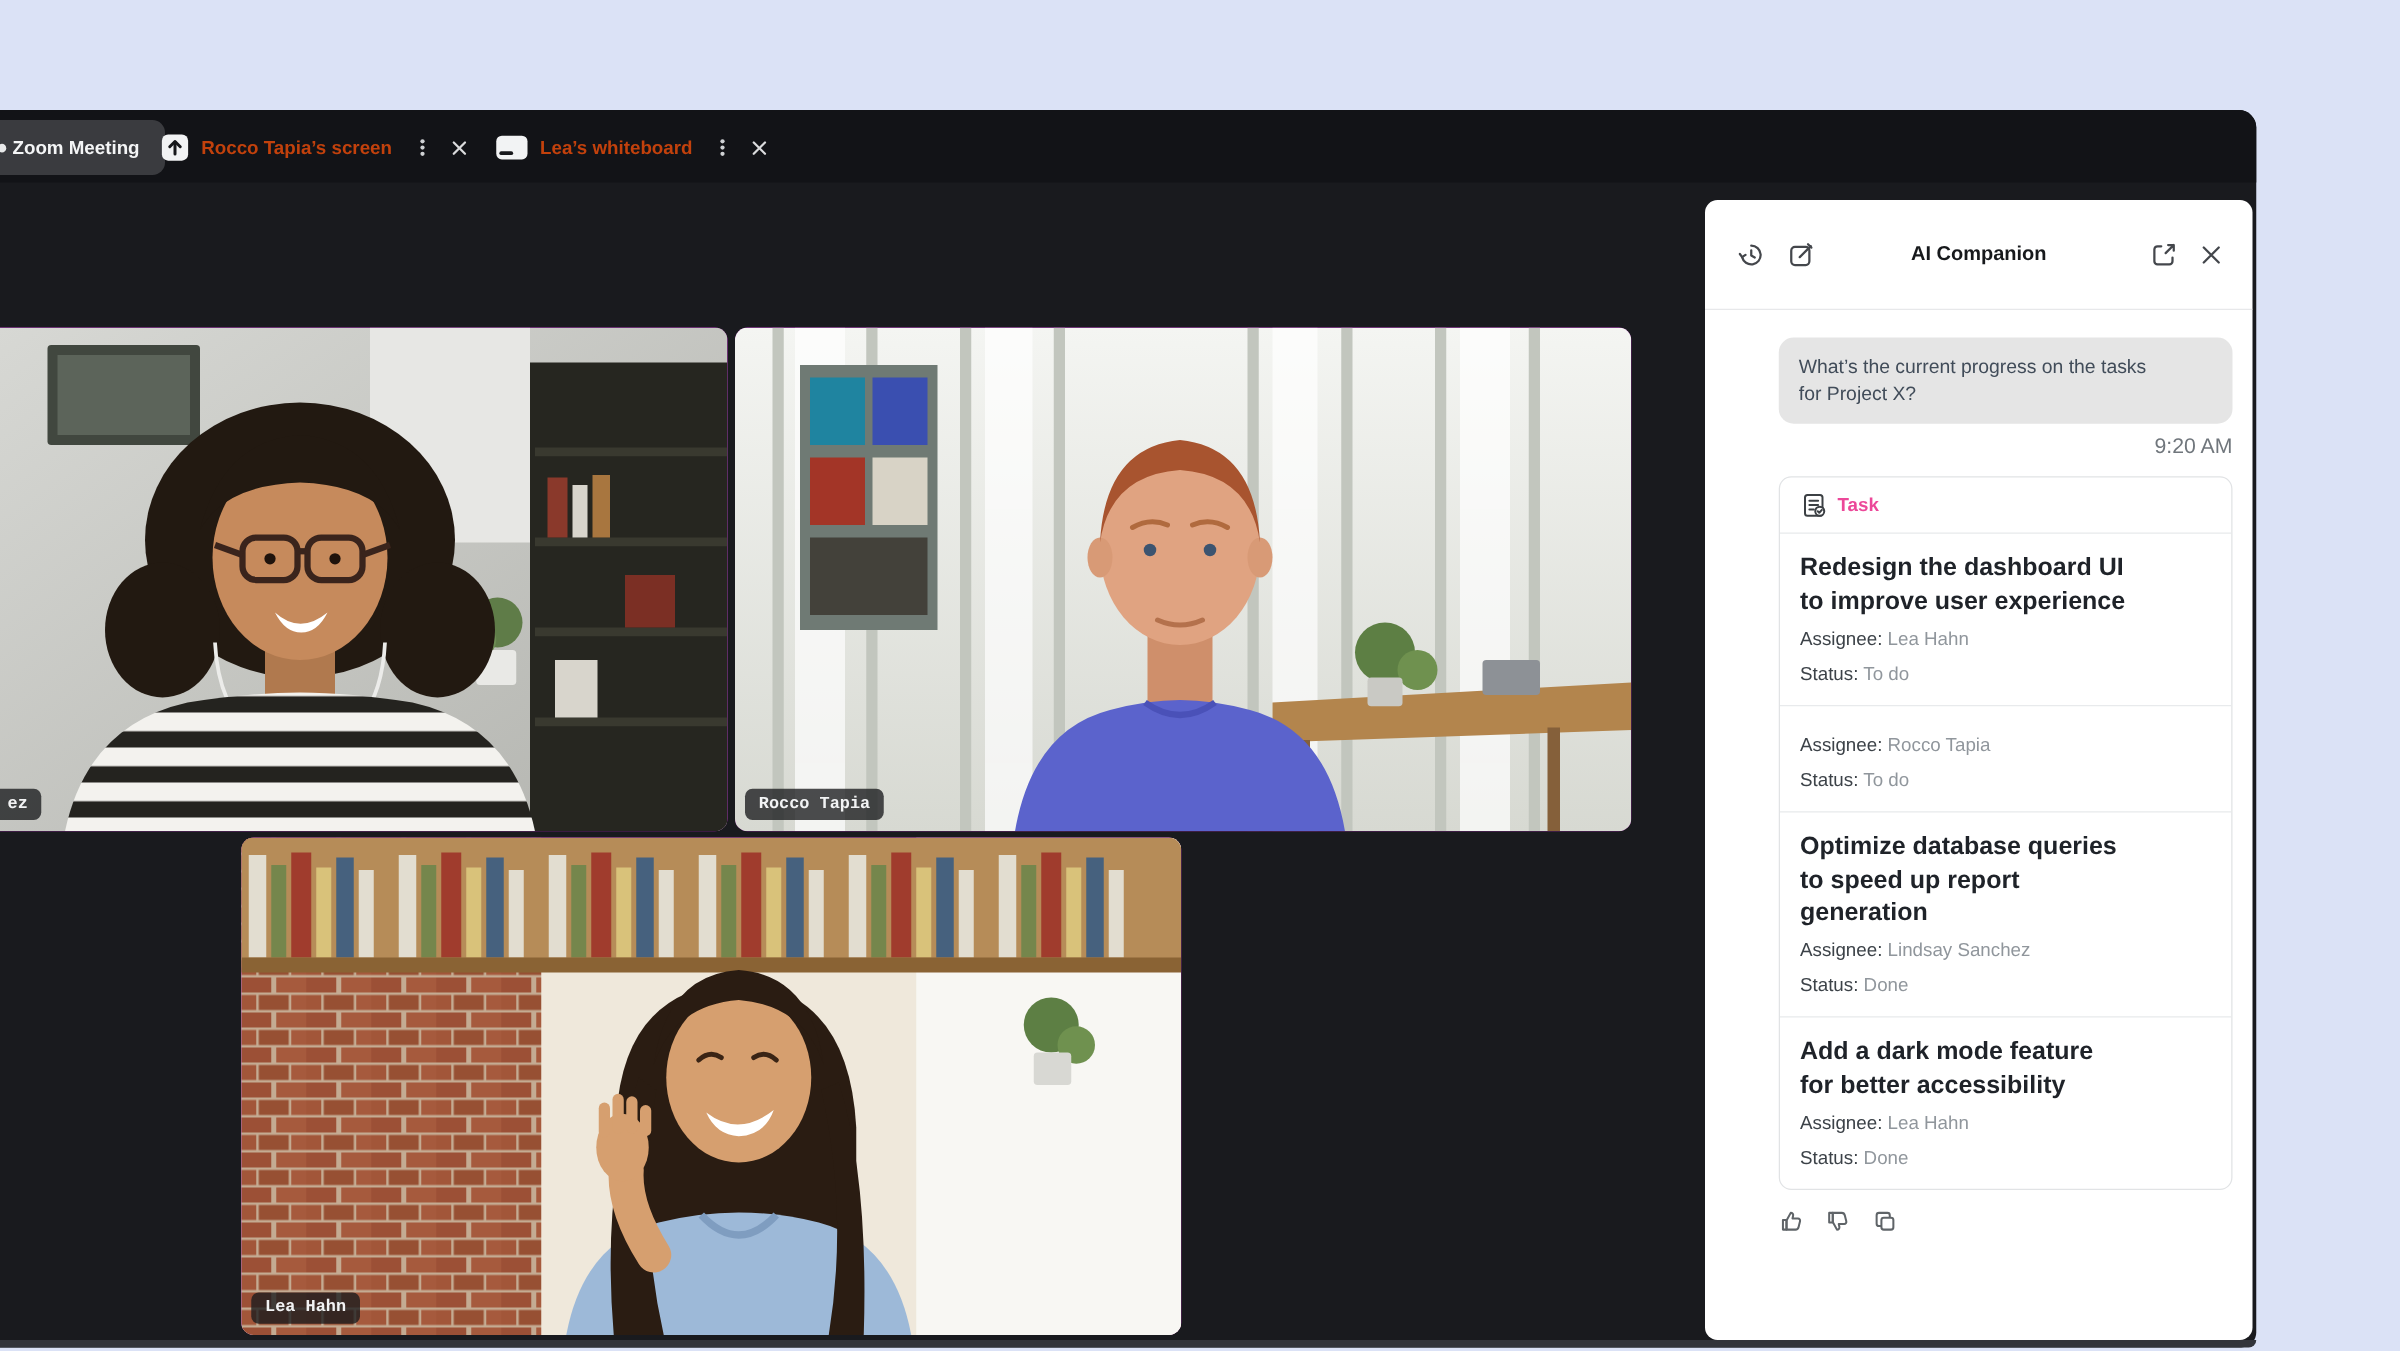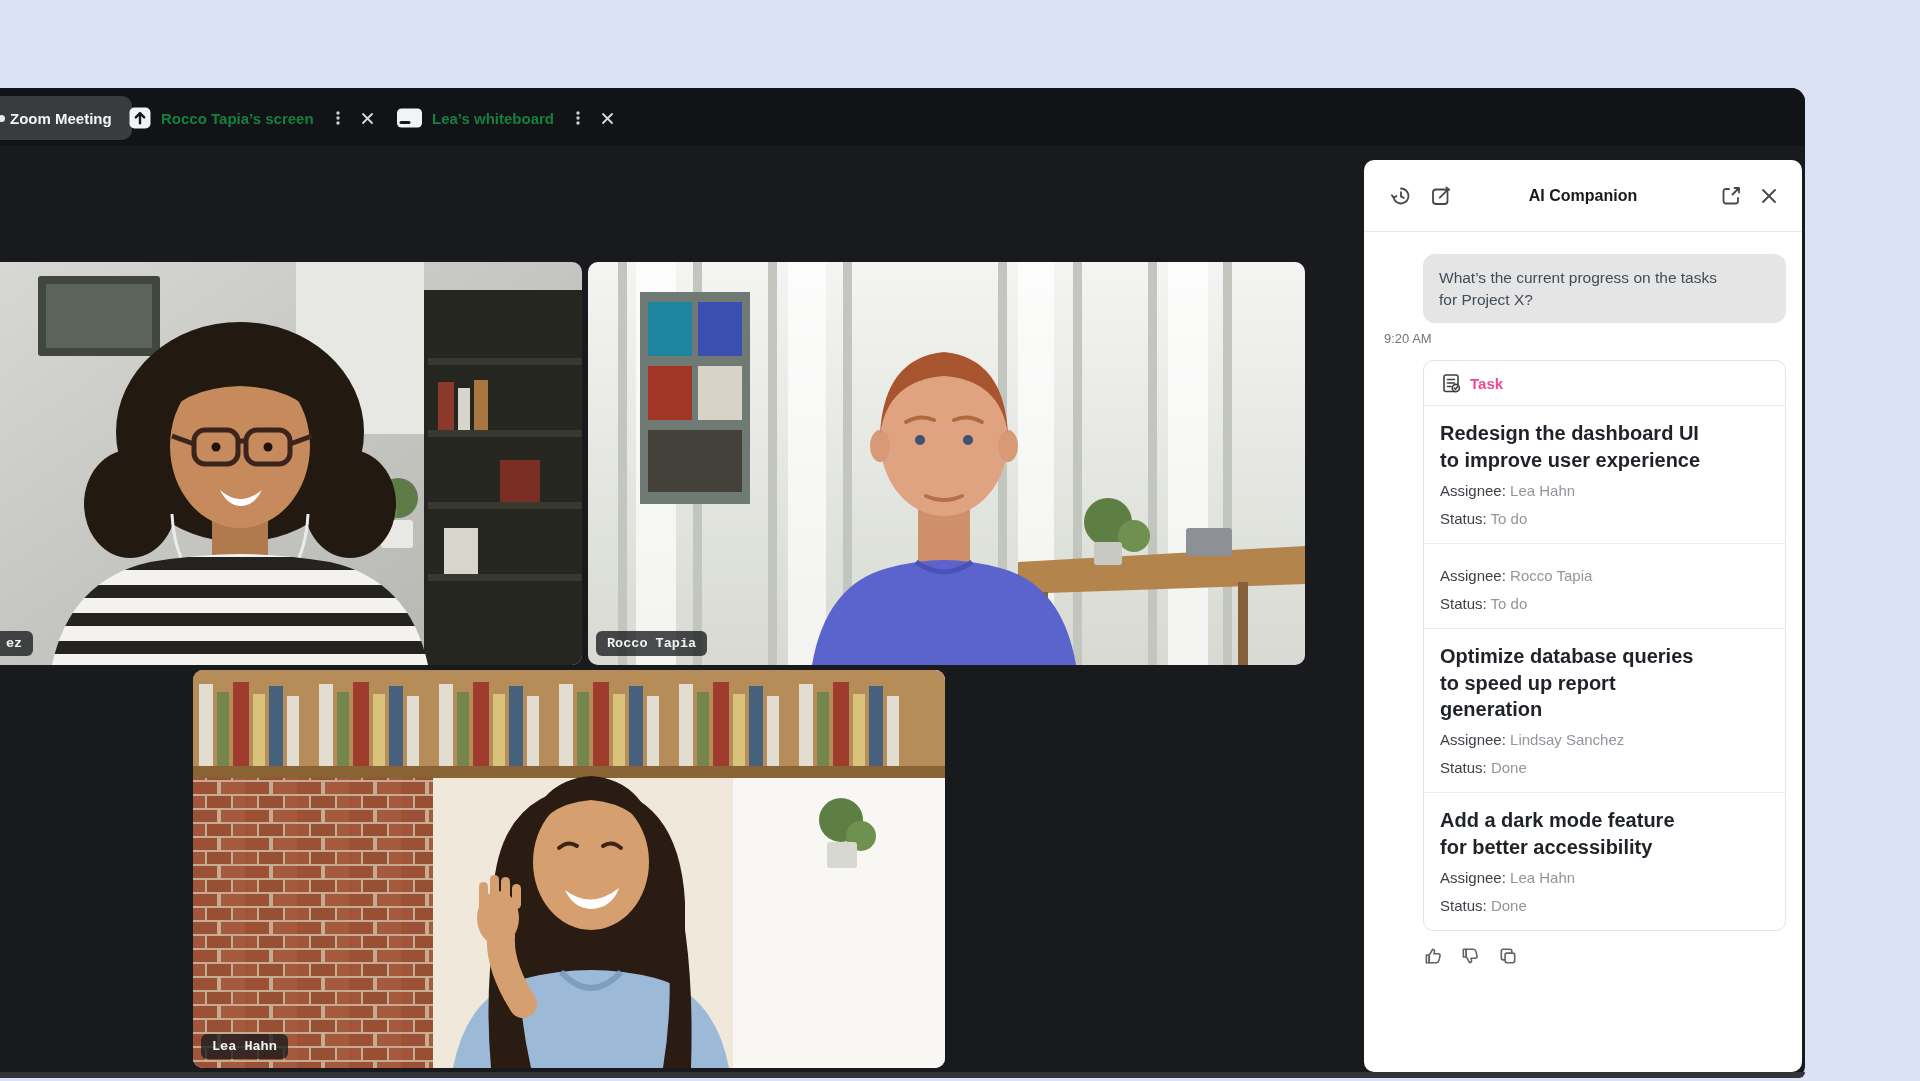--- a/index.html
+++ b/index.html
@@ -17,52 +17,52 @@
   
   .tabbar { position:absolute; left:0; top:0; width:100%; height:58px; background:#121317; border-radius:14px 14px 0 0; }
   .tab-active { position:absolute; left:12px; top:8px; height:44px; background:#3a3b3f;
                 border-radius:10px; display:flex; align-items:center; padding:0 20px 0 38px; }
   .tab-active .tab-label { color:#f4f5f6; font-size:15px; font-weight:700; white-space:nowrap; }
   .meeting-dot { position:absolute; left:26px; top:19px; width:7px; height:7px; border-radius:50%; background:#e8e9ea; }
   .tab-group { position:absolute; top:8px; height:44px; display:flex; align-items:center; }
   .tab-g2 { left:168px; }
   .tab-g3 { left:436px; }
   .tab-icon { display:flex; align-items:center; justify-content:center; }
-  .tab-group .tab-label { color:#15803d; font-size:15px; font-weight:600; white-space:nowrap; margin-left:9px; }
+  .tab-group .tab-label { color:#c2410c; font-size:15px; font-weight:600; white-space:nowrap; margin-left:9px; }
   .tab-btn { background:none; border:none; cursor:pointer; display:flex; align-items:center; justify-content:center;
              width:26px; height:26px; padding:0; }
   .tab-btn.more { margin-left:11px; }
   .tab-btn.close { margin-left:4px; }
 
   
   .video { position:absolute; overflow:hidden; background:#a21caf;font-family:Liberation Mono, monospace; }
   .video svg { display:block; }
   .v-lindsay { left:0;   top:262px; width:582px; height:403px; border-radius:0 10px 10px 0; }
   .v-rocco   { left:588px; top:262px; width:717px; height:403px; border-radius:10px; }
   .v-lea     { left:193px; top:670px; width:752px; height:398px; border-radius:10px; }
   .name-tag { position:absolute; bottom:9px; background:rgba(26,27,30,0.78); color:#f2f3f4;
               font-size:13.5px; font-weight:600; padding:5px 11px; border-radius:6px; white-space:nowrap; }
   .v-lindsay .name-tag { left:0; border-radius:0 6px 6px 0; padding-left:6px; }
   .v-rocco .name-tag, .v-lea .name-tag { left:8px; }
 
   
   .panel { position:absolute; left:1364px; top:160px; width:438px; height:912px;
            background:#ffffff; border-radius:10px; overflow:hidden; }
-  .panel-header { position:relative; height:72px; border-bottom:1px solid #e7e8ea;
+  .panel-header { position:relative; height:88px; border-bottom:1px solid #e7e8ea;
                   display:flex; align-items:center; }
   .ph-btn { background:none; border:none; cursor:pointer; width:30px; height:30px;
             display:flex; align-items:center; justify-content:center; padding:0; }
   .ph-left { position:absolute; left:22px; display:flex; gap:10px; }
   .ph-right { position:absolute; right:18px; display:flex; gap:8px; }
   .panel-title { width:100%; text-align:center; font-size:16px; font-weight:700; color:#17191c; }
 
   .chat { padding:22px 16px 0 20px; }
   .bubble { margin-left:39px; background:#e5e5e5; border-radius:12px; padding:13px 16px; }
   .bubble-text { display:inline-block; max-width:295px; font-size:15.5px; line-height:1.4; color:#414c59; }
-  .msg-time { margin-top:8px; font-size:13px; color:#70767c; }
+  .msg-time { text-align:right; margin-top:8px; font-size:17px; color:#70767c; }
 
   .ai-row { display:flex; margin-top:24px; }
   .sparkle-wrap { flex:0 0 27px; margin-right:13px; padding-top:1px; }
   .ai-intro { max-width:308px; font-size:15.5px; line-height:1.45; color:#1f2329; }
 
   .task-card { margin:14px 0 0 39px; border:1px solid #e1e3e5; border-radius:10px; background:#fff; overflow:hidden; }
   .card-header { display:flex; align-items:center; gap:8px; padding:11px 16px; border-bottom:1px solid #e8eaec; }
   .card-header-label { font-size:15px; font-weight:600; color:#ec4899; }
   .task-item { padding:14px 16px 15px; border-bottom:1px solid #e8eaec; }
   .task-item:last-child { border-bottom:none; }

